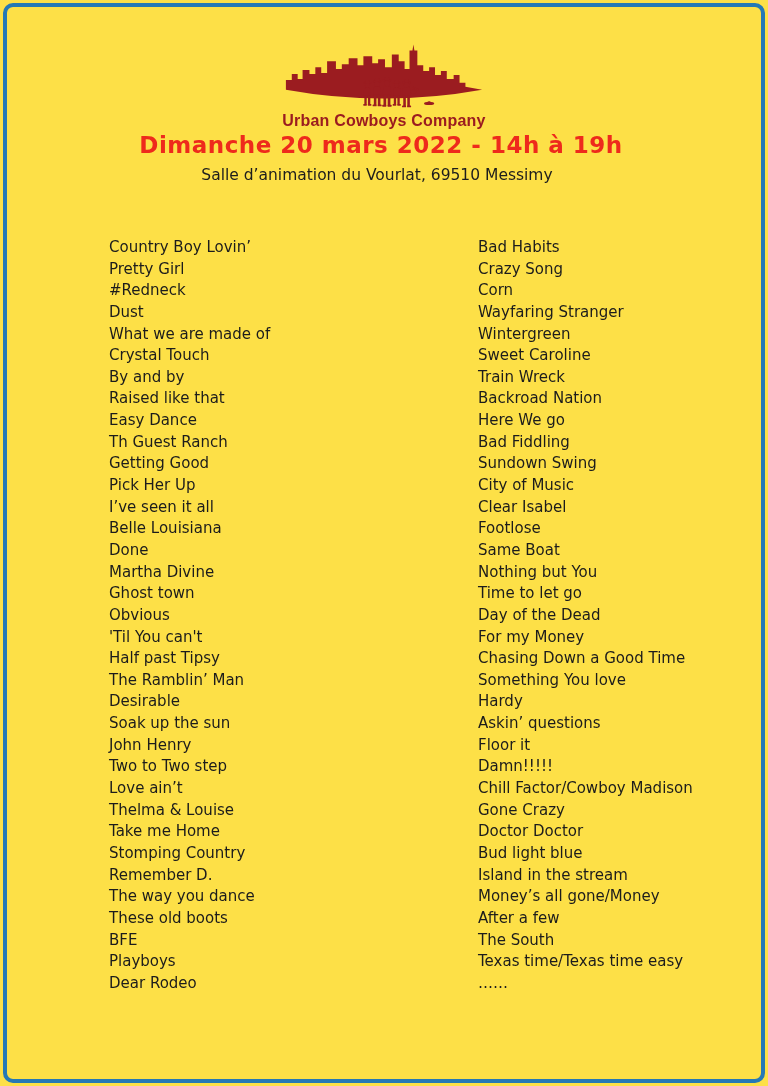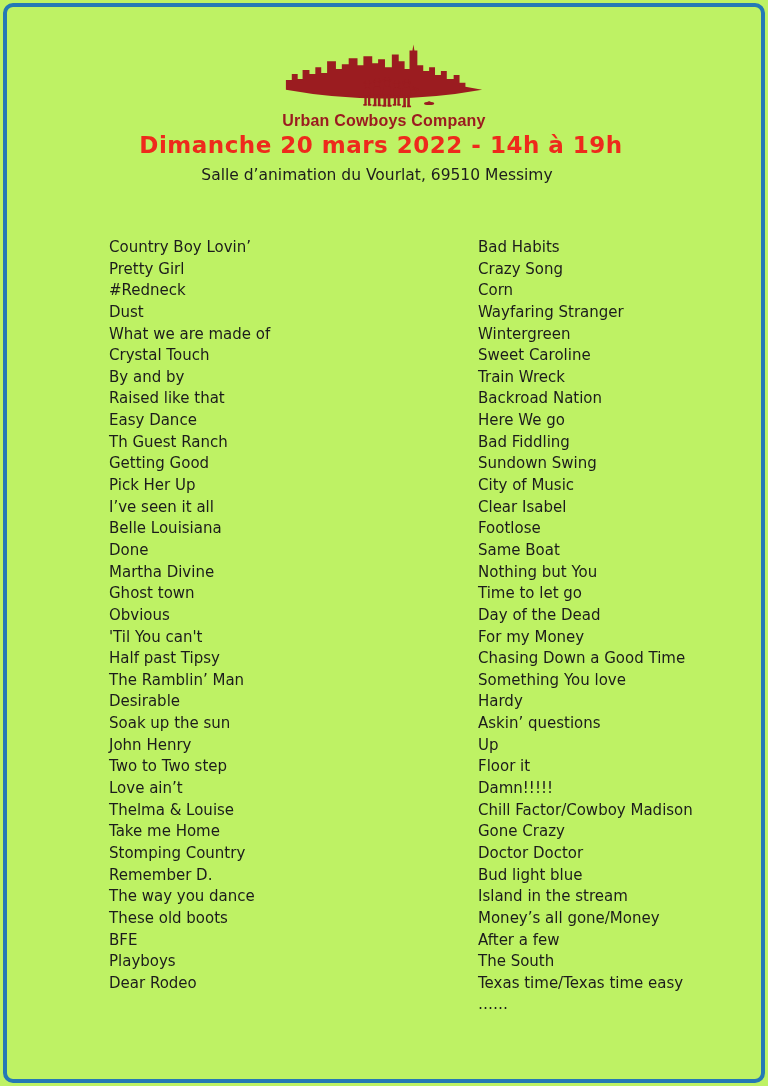--- a/index.html
+++ b/index.html
@@ -1,19 +1,19 @@
 <!DOCTYPE html>
 <html><head>
 <meta charset="utf-8">
 <style>
   html,body { margin:0; padding:0; background:#ffffff; }
   .page {
     position:relative;
     width:768px; height:1086px;
-    background:#bef264;
+    background:#fde047;
     overflow:hidden;
     font-family:"DejaVu Sans", sans-serif;
   }
   .border-frame {
     position:absolute; inset:3px;
     border:4px solid #2579b5;
     border-radius:10px;
     pointer-events:none;
   }
   .logo-wrap {
@@ -157,21 +157,20 @@
       <li>Footlose</li>
       <li>Same Boat</li>
       <li>Nothing but You</li>
       <li>Time to let go</li>
       <li>Day of the Dead</li>
       <li>For my Money</li>
       <li>Chasing Down a Good Time</li>
       <li>Something You love</li>
       <li>Hardy</li>
       <li>Askin’ questions</li>
-      <li>Up</li>
       <li>Floor it</li>
       <li>Damn!!!!!</li>
       <li>Chill Factor/Cowboy Madison</li>
       <li>Gone Crazy</li>
       <li>Doctor Doctor</li>
       <li>Bud light blue</li>
       <li>Island in the stream</li>
       <li>Money’s all gone/Money</li>
       <li>After a few</li>
       <li>The South</li>

